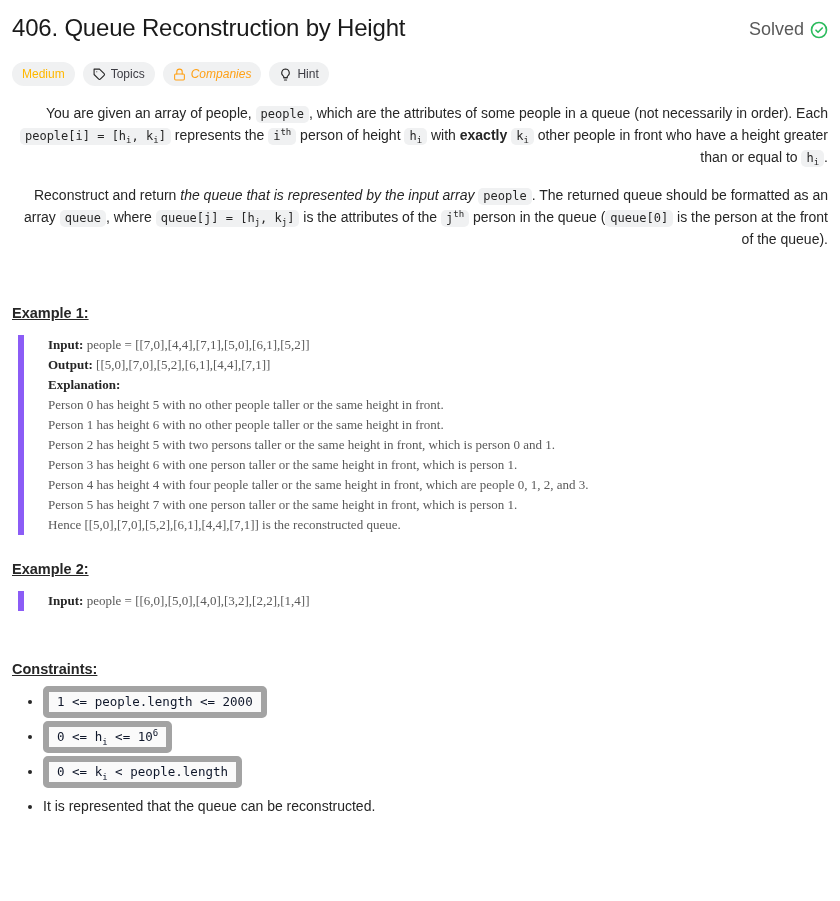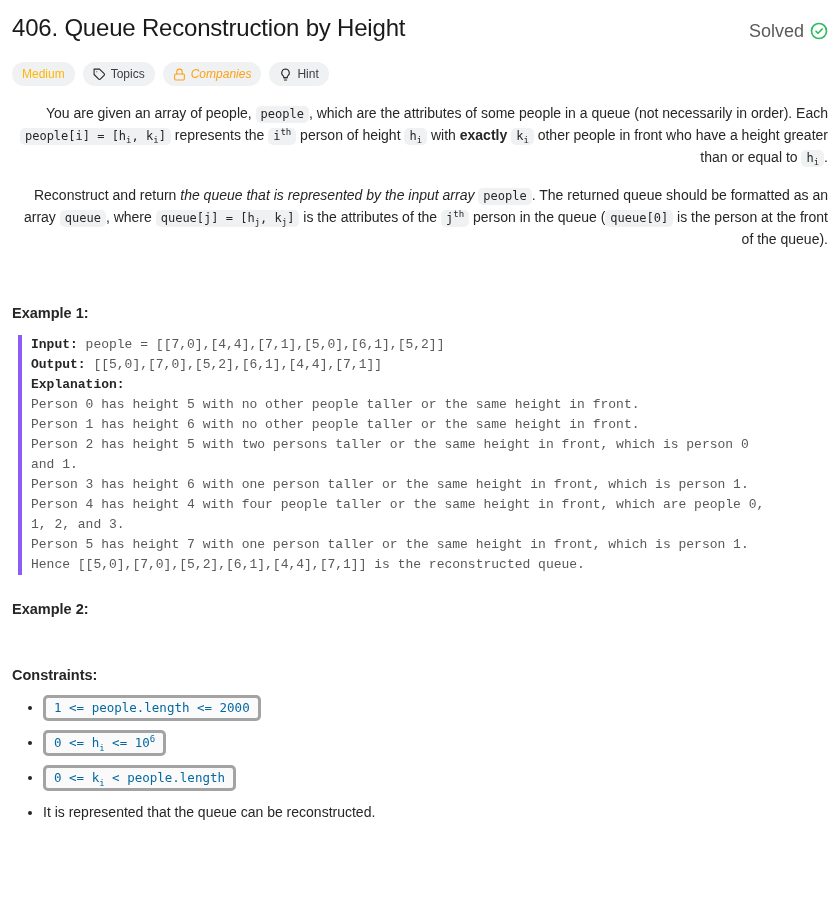--- a/index.html
+++ b/index.html
@@ -6,21 +6,21 @@
   html, body { margin: 0; padding: 0; background: #ffffff; }
   body {
     width: 840px;
     font-family: "Liberation Sans", sans-serif;
     color: #262626;
     -webkit-font-smoothing: antialiased;
   }
   .page { width: 840px; padding: 13px 12px 30px 12px; }
 
   
-  .header-row { display: flex; justify-content: space-between; align-items: center; }
+  .header-row { display: flex; justify-content: space-between; align-items: flex-start; }
   .title {
     font-size: 24px;
     font-weight: 500;
     color: #1a1a1a;
     margin: 0;
     letter-spacing: -0.2px;
     line-height: 1.25;
   }
   .solved {
     display: flex; align-items: center; gap: 6px;
@@ -51,53 +51,53 @@
     background: #f0f1f2;
     color: #262626;
     border-radius: 5px;
     padding: 1px 5px 2px 5px;
     white-space: nowrap;
   }
   .inline-code sub { font-size: 9px; line-height: 0; }
   .inline-code sup { font-size: 9px; line-height: 0; }
 
   
-  .section-label { font-size: 14.5px; font-weight: 700; color: #262626; margin: 0; }
+  .section-label { font-size: 14.5px; font-weight: 700; color: #262626; margin: 0; text-decoration: underline; }
   #examples > .example-label { margin-top: 26px; }
   #examples > .example-label:first-child { margin-top: 54px; }
 
   
   .example-pre {
     margin: 14px 0 0 6px;
-    border-left: 4px solid #8b5cf6;
-    padding-left: 9px;
-    font-family: Liberation Mono, monospace;
+    border-left: 6px solid #8b5cf6;
+    padding-left: 24px;
+    font-family: Liberation Serif, serif;
     font-size: 13px;
     line-height: 20px;
     color: #595959;
     max-width: 758px;
   }
   .ex-line { white-space: pre-wrap; word-break: break-word; }
   .ex-line strong { color: #262626; font-weight: 700; }
 
   
   .constraints-heading { margin-top: 50px; }
   .constraints {
     margin: 8px 0 0 0;
     padding-left: 31px;
     list-style: disc;
   }
   .constraint-item { margin-top: 14px; font-size: 14px; color: #262626; line-height: 1.5; }
   .pill-code {
     background: #fafafa;
-    border: 3px solid #a3a3a3;
+    border: 6px solid #a3a3a3;
     border-radius: 5px;
     padding: 2px 8px 3px 8px;
     font-size: 12.5px;
-    color: #0369a1;
+    color: #0f172a;
   }
 </style>
 </head>
 <body>
 
 <div class="page">
 
   <div class="header-row">
     <h1 class="title">406. Queue Reconstruction by Height</h1>
     <div class="solved">
@@ -155,20 +155,21 @@
         <div class="ex-line">Person 0 has height 5 with no other people taller or the same height in front.</div>
         <div class="ex-line">Person 1 has height 6 with no other people taller or the same height in front.</div>
         <div class="ex-line">Person 2 has height 5 with two persons taller or the same height in front, which is person 0 and 1.</div>
         <div class="ex-line">Person 3 has height 6 with one person taller or the same height in front, which is person 1.</div>
         <div class="ex-line">Person 4 has height 4 with four people taller or the same height in front, which are people 0, 1, 2, and 3.</div>
         <div class="ex-line">Person 5 has height 7 with one person taller or the same height in front, which is person 1.</div>
         <div class="ex-line">Hence [[5,0],[7,0],[5,2],[6,1],[4,4],[7,1]] is the reconstructed queue.</div>
       </div>
       <p class="section-label example-label">Example 2:</p>
       <div class="example-pre">
+        <div class="ex-line"><strong>Input:</strong> people = [[6,0],[5,0],[4,0],[3,2],[2,2],[1,4]]</div>
       </div>
     </div>
 
   <p class="section-label constraints-heading">Constraints:</p>
   <ul class="constraints" id="constraints-list">
       <li class="constraint-item"><code class="inline-code pill-code"><span>1 &lt;= people.length &lt;= 2000</span></code></li>
       <li class="constraint-item"><code class="inline-code pill-code"><span>0 &lt;= h</span><sub>i</sub><span> &lt;= 10</span><sup>6</sup></code></li>
       <li class="constraint-item"><code class="inline-code pill-code"><span>0 &lt;= k</span><sub>i</sub><span> &lt; people.length</span></code></li>
       <li class="constraint-item">It is represented that the queue can be reconstructed.</li>
     </ul>

